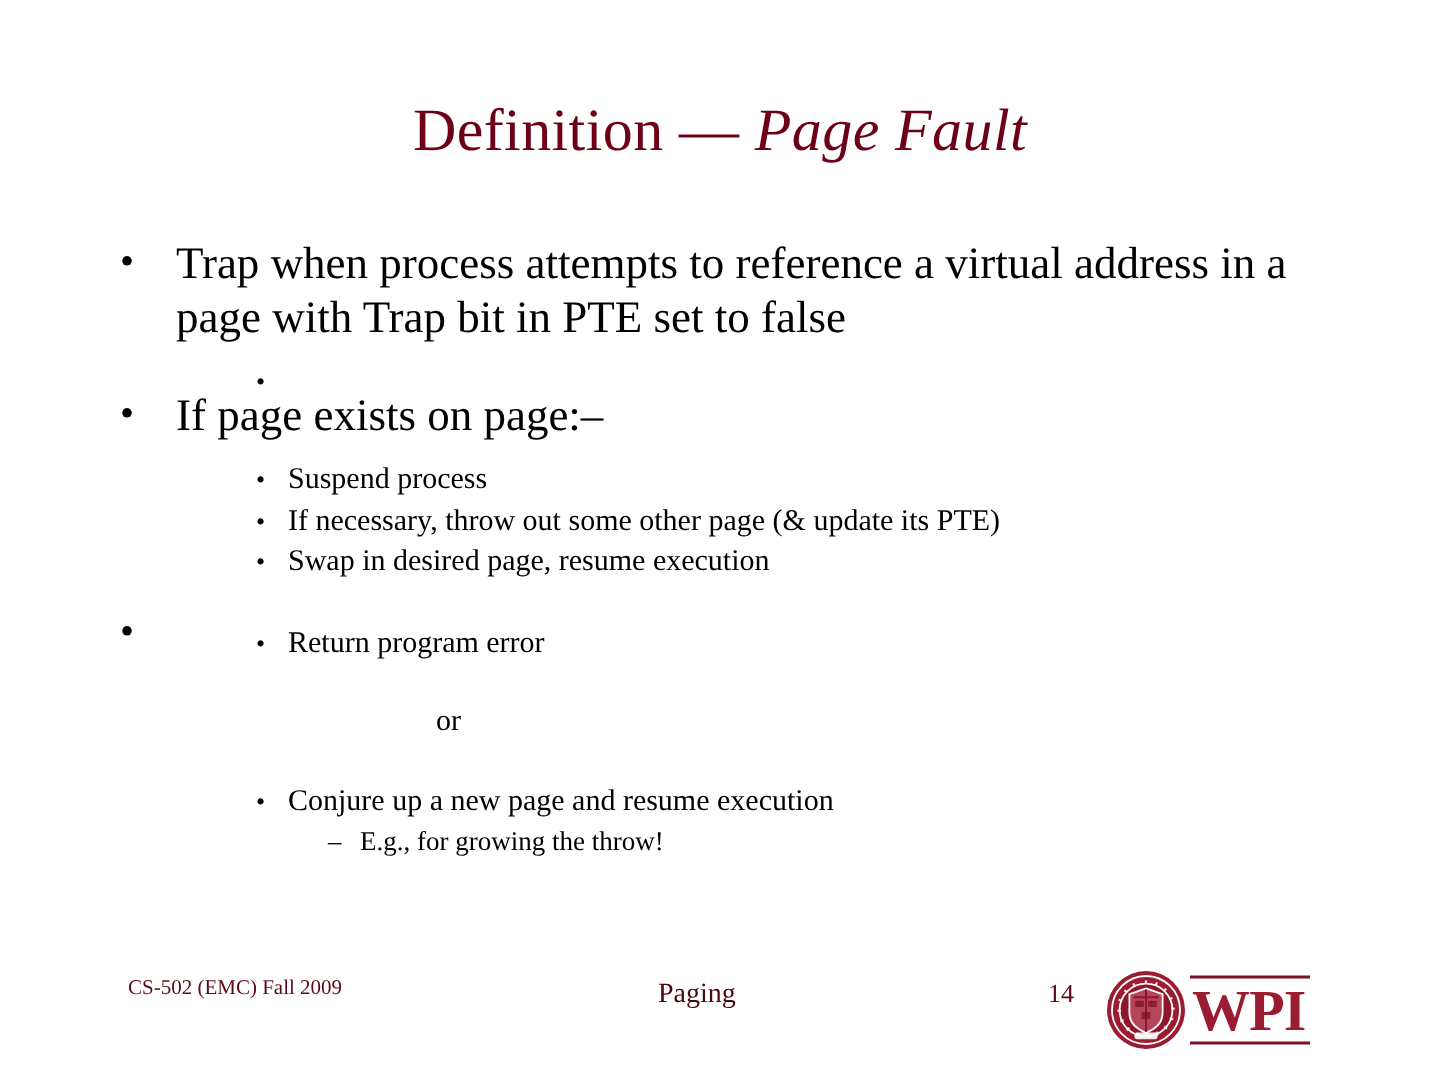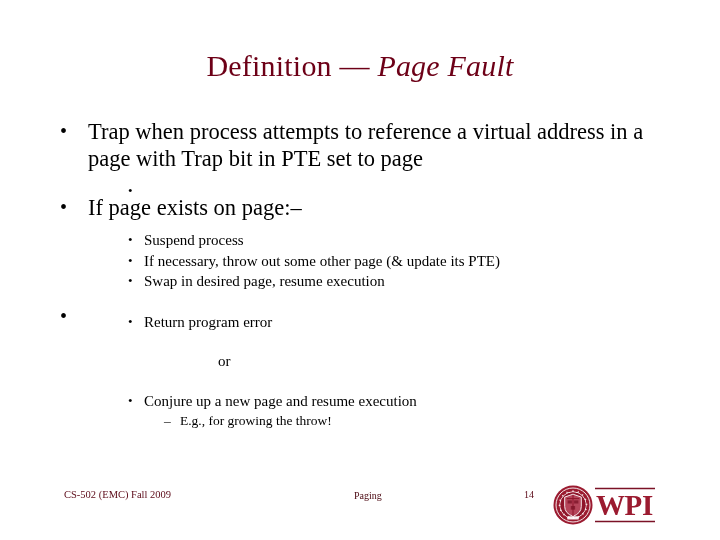--- a/index.html
+++ b/index.html
@@ -120,31 +120,31 @@
   .foot-left {
     position: absolute;
     left: 58px;
     top: 3px;
     font-size: 10.5px;
     color: #5c0a18;
     white-space: nowrap;
   }
   .foot-center {
     position: absolute;
-    left: 348px;
+    left: 323px;
     top: 4px;
-    font-size: 10px;
+    font-size: 14px;
     color: #4a0710;
     white-space: nowrap;
   }
   .foot-page {
     position: absolute;
     left: 518px;
     top: 3px;
-    font-size: 10px;
+    font-size: 13px;
     color: #5c0a18;
   }
 
   
   .wpi-logo {
     position: absolute;
     left: 546px;
     top: -6px;
     width: 104px;
     height: 50px;
@@ -156,21 +156,21 @@
 
 <div class="slide">
 
   <div class="title">
     <span>Definition — </span><span class="ital">Page Fault</span>
   </div>
 
   <div class="body">
 
     <div class="l1">
-      <span class="bullet">•</span><span class="ital">Trap</span><span> when process attempts to reference a virtual address in a page with </span><span class="ital">Trap</span><span> bit in PTE set to </span><span class="ital">page</span>
+      <span class="bullet">•</span><span class="ital">Trap</span><span> when process attempts to reference a virtual address in a page with </span><span class="ital">Trap</span><span> bit in PTE set to </span><span class="ital">false</span>
     </div>
 
     <div class="gap-sm"></div>
 
     <div class="l2">
       <span class="bullet">•</span>
     </div>
 
     <div class="gap-lg"></div>
 

